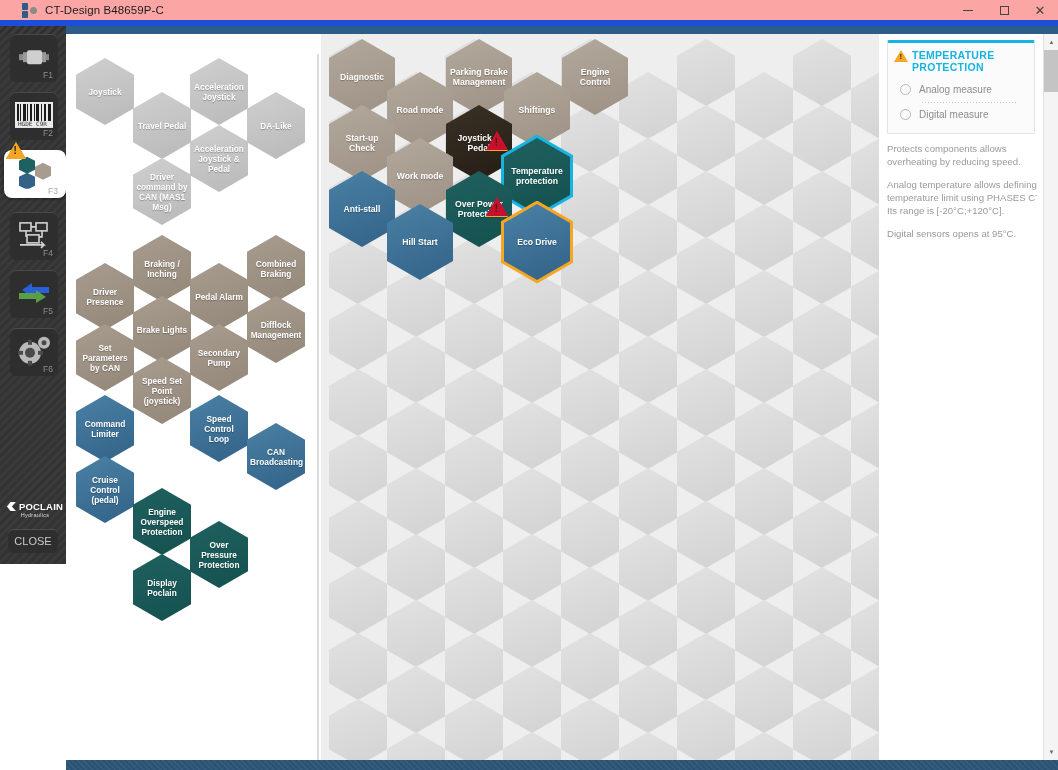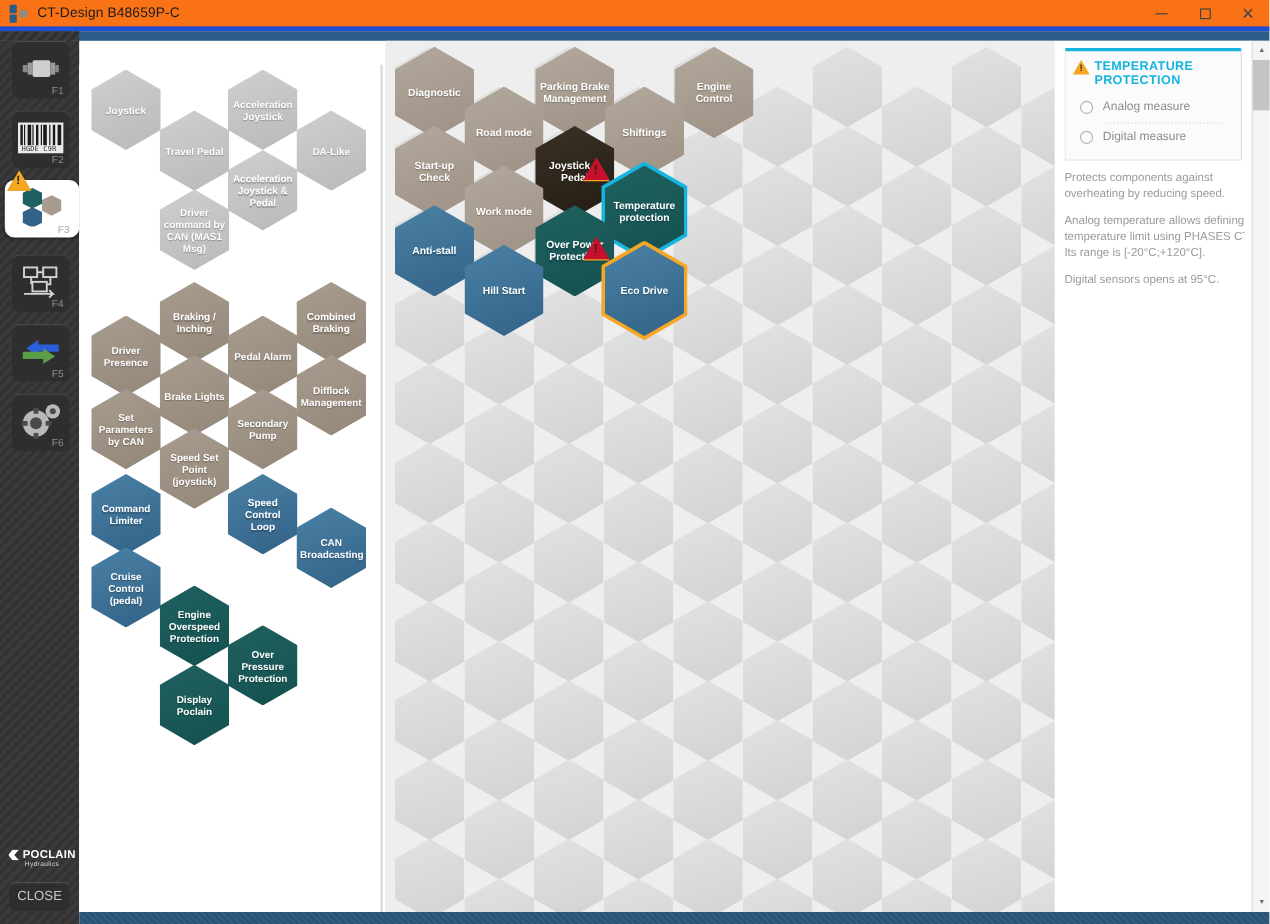--- a/index.html
+++ b/index.html
@@ -6,22 +6,22 @@
   html, body {
     width: 1058px; height: 770px;
     font-family: "Liberation Sans", sans-serif;
     overflow: hidden; background: #ffffff;
   }
   #app { position: relative; width: 1058px; height: 770px; }
 
   
   .titlebar {
     position: absolute; top: 0; left: 0; width: 1058px; height: 26px;
-    background: #f97316; border-bottom: 4px solid #1d4ed8;
-    display: flex; align-items: center;
+    background: #fca5a5; border-bottom: 6px solid #1d4ed8;
+    display: flex; align-items: center; padding-left: 14px;
   }
   .title-icon { width: 16px; height: 16px; margin-left: 8px; position: relative; flex: none; }
   .ti-a, .ti-b, .ti-c {
     position: absolute; width: 6px; height: 7px; border-radius: 1px;
   }
   .ti-a { background: #2b5d88; left: 0px; top: 1px; }
   .ti-b { background: #2b5d88; left: 0px; top: 9px; }
   .ti-c { background: #8c8c84; left: 8px; top: 5px; border-radius: 50%; width: 7px; height: 7px;}
   .title-text {
     font-size: 11.5px; color: #1c1c1c; margin-left: 7px;
@@ -41,21 +41,21 @@
     position: absolute; top: 26px; left: 0; width: 1058px; height: 8px;
     background: #2b5d88;
   }
   .accentbar .hatch {
     position: absolute; left: 0; top: 0; width: 66px; height: 8px;
     background: repeating-linear-gradient(135deg, #3c3c3c 0 3px, #2f2f2f 3px 6px);
   }
 
   
   .rail {
-    position: absolute; left: 0; top: 34px; width: 66px; height: 736px;
+    position: absolute; left: 0; top: 34px; width: 66px; height: 530px;
     background: repeating-linear-gradient(135deg, #3a3a3a 0 3px, #333333 3px 6px);
   }
   .navbtn {
     position: absolute; left: 10px; width: 48px; height: 48px;
     background: #2e2e2e; border-radius: 6px;
     box-shadow: inset 0 1px 0 #4a4a4a;
   }
   .navbtn .fkey {
     position: absolute; right: 5px; bottom: 2px;
     font-size: 8.5px; color: #8d8d8d;
@@ -685,21 +685,21 @@
       <div class="dotted"></div>
 
       <div class="opt-row">
         <span class="radio"></span>
         <span class="opt-label">Digital measure</span>
       </div>
     </div>
 
 
     <div class="info-body">
-      <p style="margin-bottom:0">Protects      components      against</p>
+      <p style="margin-bottom:0">Protects      components      allows</p>
       <p>overheating by reducing speed.</p>
       <p style="margin-bottom:0">Analog  temperature  allows  defining</p>
       <p style="margin-bottom:0">temperature  limit  using  PHASES CT.</p>
       <p>Its range is [-20°C;+120°C].</p>
       <p>Digital sensors opens at 95°C.</p>
     </div>
   </div>
 
   <div class="vscroll">
     <div class="vs-arrow" style="font-size:6px">▲</div>

